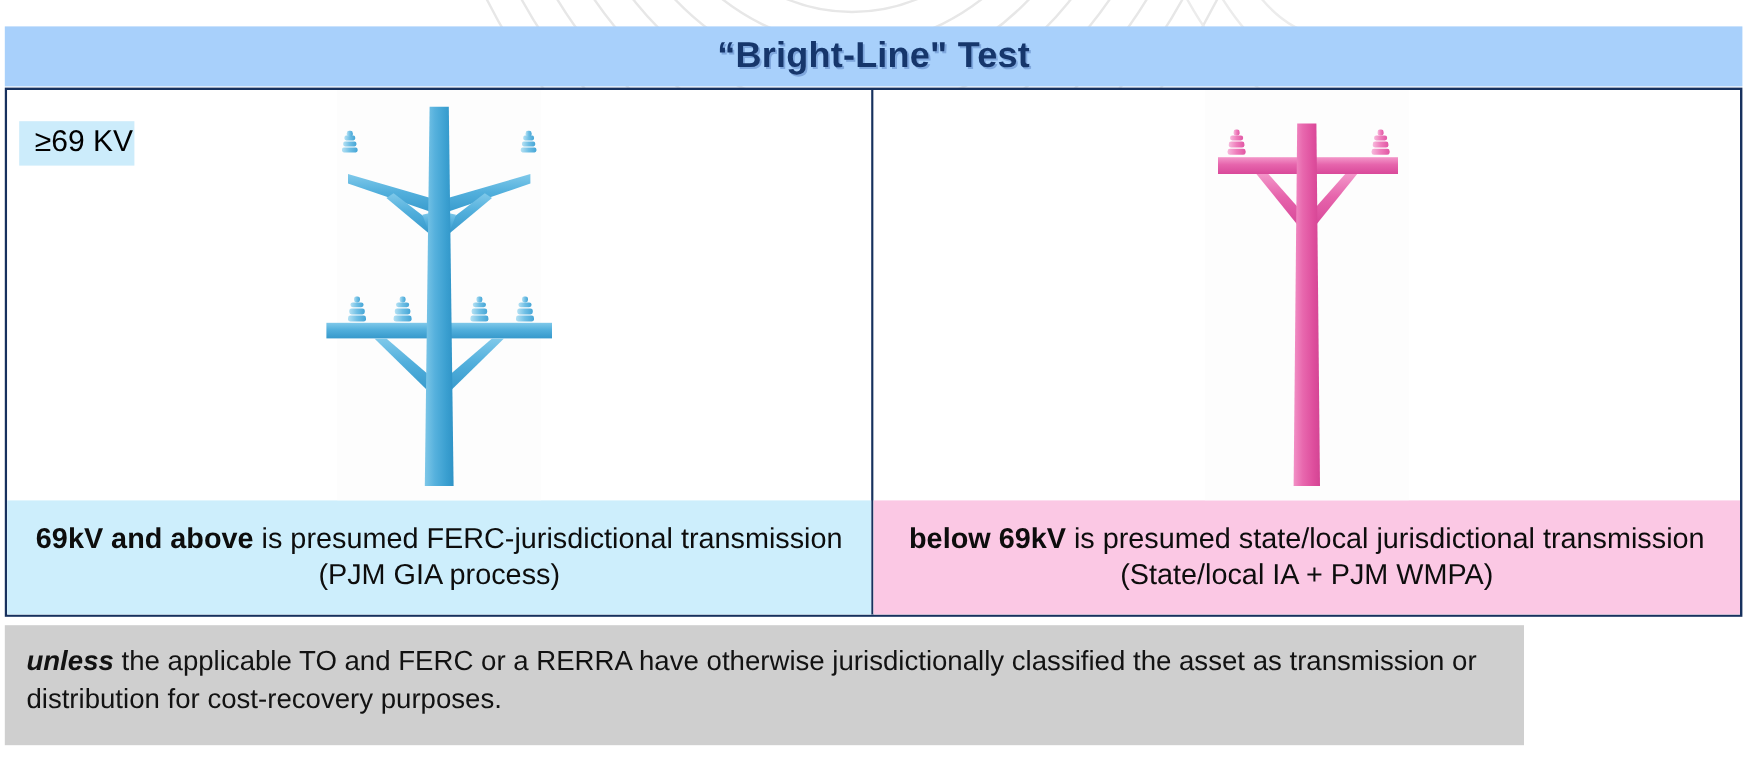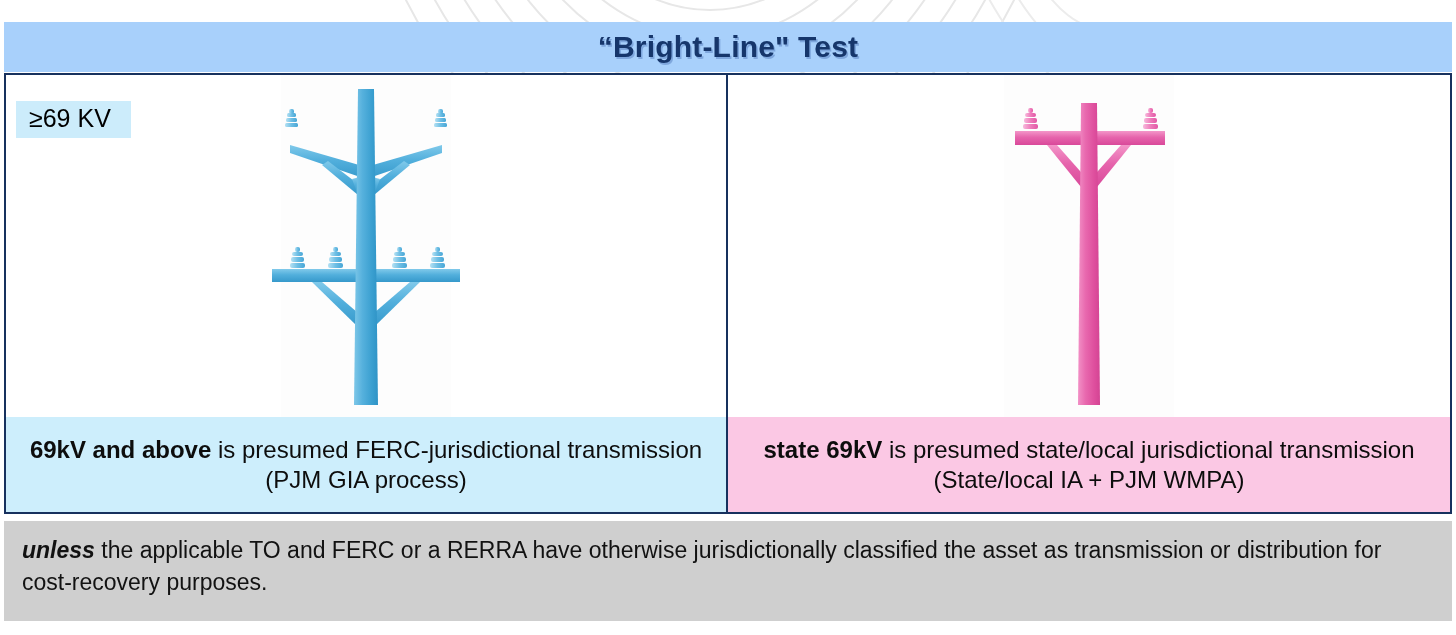--- a/index.html
+++ b/index.html
@@ -48,40 +48,40 @@
   .art{position:relative;flex:1 1 auto;overflow:hidden;}
   .art-bg{
     position:absolute;left:50%;top:0;transform:translateX(-50%);
     width:170px;height:100%;background:#fdfdfd;
   }
   .pole-svg{position:absolute;left:50%;top:8px;transform:translateX(-50%);}
 
   
   .tag{
     position:absolute;top:26px;left:10px;
-    padding:5px 20px 7px 13px;
+    padding:5px 1px 7px 13px;
     font-size:25px;color:#000000;line-height:1;
     z-index:4;white-space:nowrap;
   }
   .tag.blue{background:#ccecfb;}
   .tag.pink{background:#fbcbe6;}
 
   
   .caption{
     height:95px;box-sizing:border-box;
     display:flex;align-items:center;justify-content:center;text-align:center;
     font-size:24px;color:#0d0d0d;line-height:1.25;padding:4px 22px;
   }
   .caption.blue{background:#cdeefc;}
   .caption.pink{background:#fbc8e4;}
   .caption b{font-weight:bold;}
 
   
   .footnote{
-    position:absolute;left:4px;top:521px;width:1448px;height:100px;
+    position:absolute;left:4px;top:521px;width:1266px;height:100px;
     background:#cfcfcf;box-sizing:border-box;
     padding:14px 18px 0 18px;
     font-size:23px;color:#121212;line-height:1.38;
   }
   .footnote i{font-style:italic;font-weight:bold;}
 </style>
 </head>
 <body>
 
 <div class="watermark">
@@ -246,21 +246,21 @@
               <rect x="9" y="35" width="13" height="5" rx="2"></rect>
               <rect x="10" y="30" width="11" height="4" rx="2"></rect>
               <rect x="13" y="25" width="5" height="5" rx="2"></rect>
             </g>
           </g>
         </svg>
       </div>
 
       <div class="caption pink">
         <div>
-          <b>state 69kV</b><span> is presumed state/local jurisdictional transmission (State/local IA + PJM WMPA)</span>
+          <b>below 69kV</b><span> is presumed state/local jurisdictional transmission (State/local IA + PJM WMPA)</span>
         </div>
       </div>
     </div>
   </div>
 
   <div class="footnote">
     <i>unless</i><span> the applicable TO and FERC or a RERRA have otherwise jurisdictionally classified the asset as transmission or distribution for cost-recovery purposes.</span>
   </div>
 
 </div>

